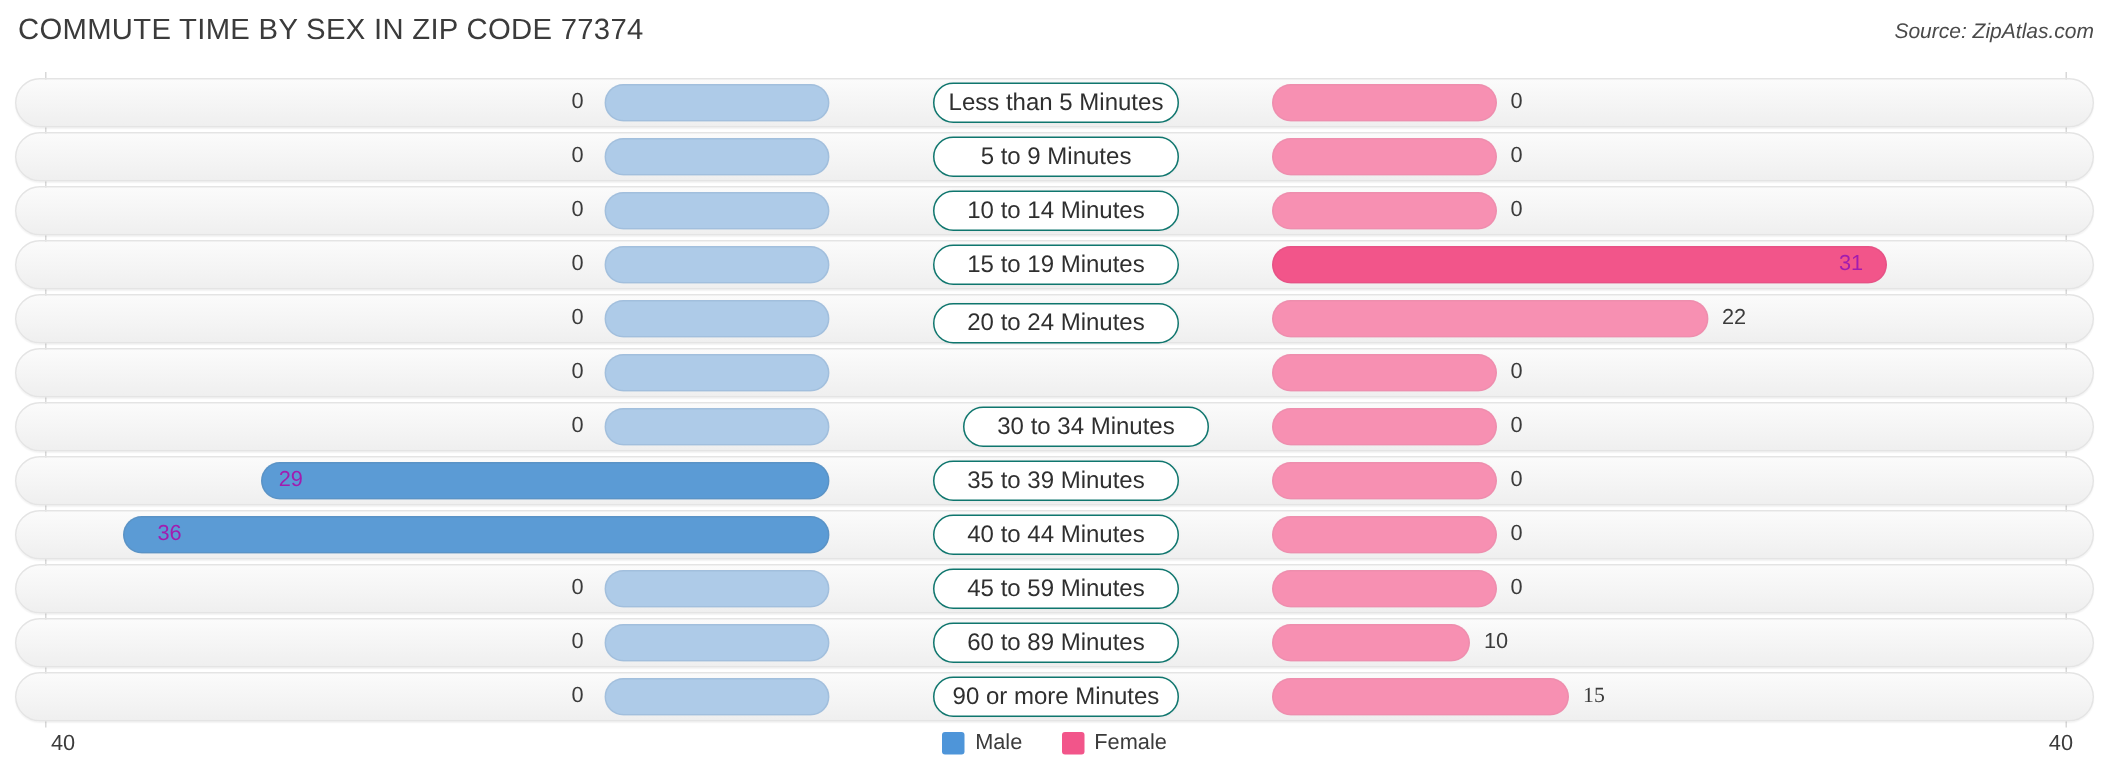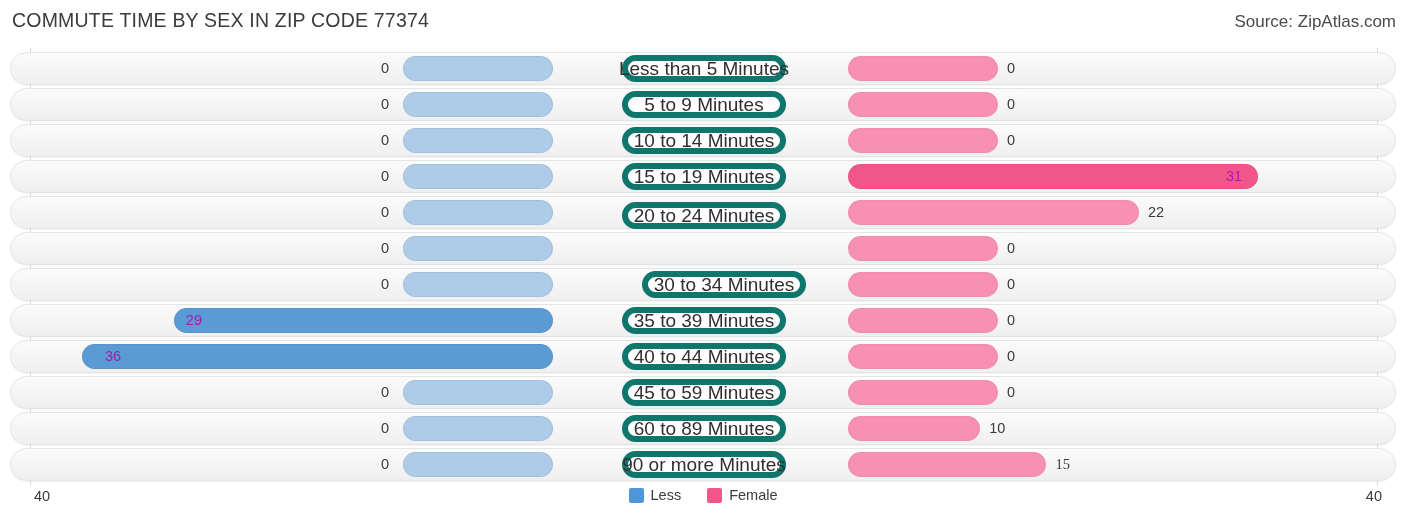--- a/index.html
+++ b/index.html
@@ -28,21 +28,22 @@
     top: 9px;
     font-size: 19.5px;
     letter-spacing: .2px;
     color: #3b3b3b;
     white-space: nowrap;
   }
   .chart-source {
     position: absolute;
     right: 10px;
     top: 12px;
-    font-size: 17px;
+    font-size: 14px;
+    font-style: italic;
     color: #4a4a4a;
     white-space: nowrap;
   }
 
   
   .plot {
     position: absolute;
     left: 0;
     top: 48px;
     width: 1406px;
@@ -107,27 +108,27 @@
   }
   .vlabel.inside {
     color: #a21caf;
   }
 
   
   .cat-pill {
     position: absolute;
     height: 27px;
     background: #ffffff;
-    border: 6px solid #0f766e;
+    border: 1px solid #0f766e;
     border-radius: 14px;
     box-sizing: border-box;
     display: flex;
     align-items: center;
     justify-content: center;
-    font-size: 19px;
+    font-size: 16px;
     color: #2f2f2f;
     white-space: nowrap;
     box-shadow: 0 0 2px rgba(0,0,0,.06);
   }
 
   
   .axis-label {
     position: absolute;
     top: 488px;
     font-size: 14.5px;
@@ -247,21 +248,21 @@
       <div class="vlabel" style="top: 404px; left: 1055.38px; font-family: Liberation Serif, serif;">15</div>
       <div class="cat-pill" style="left: 622px; width: 164px; top: 403px;">90 or more Minutes</div>
     </div>
 
   <div class="axis-label left">40</div>
   <div class="axis-label right">40</div>
 
   <div class="legend">
     <div class="legend-item">
       <span class="swatch male"></span>
-      <span class="legend-text">Less</span>
+      <span class="legend-text">Male</span>
     </div>
     <div class="legend-item">
       <span class="swatch female"></span>
       <span class="legend-text">Female</span>
     </div>
   </div>
 
 </div>
 
 </body></html>

